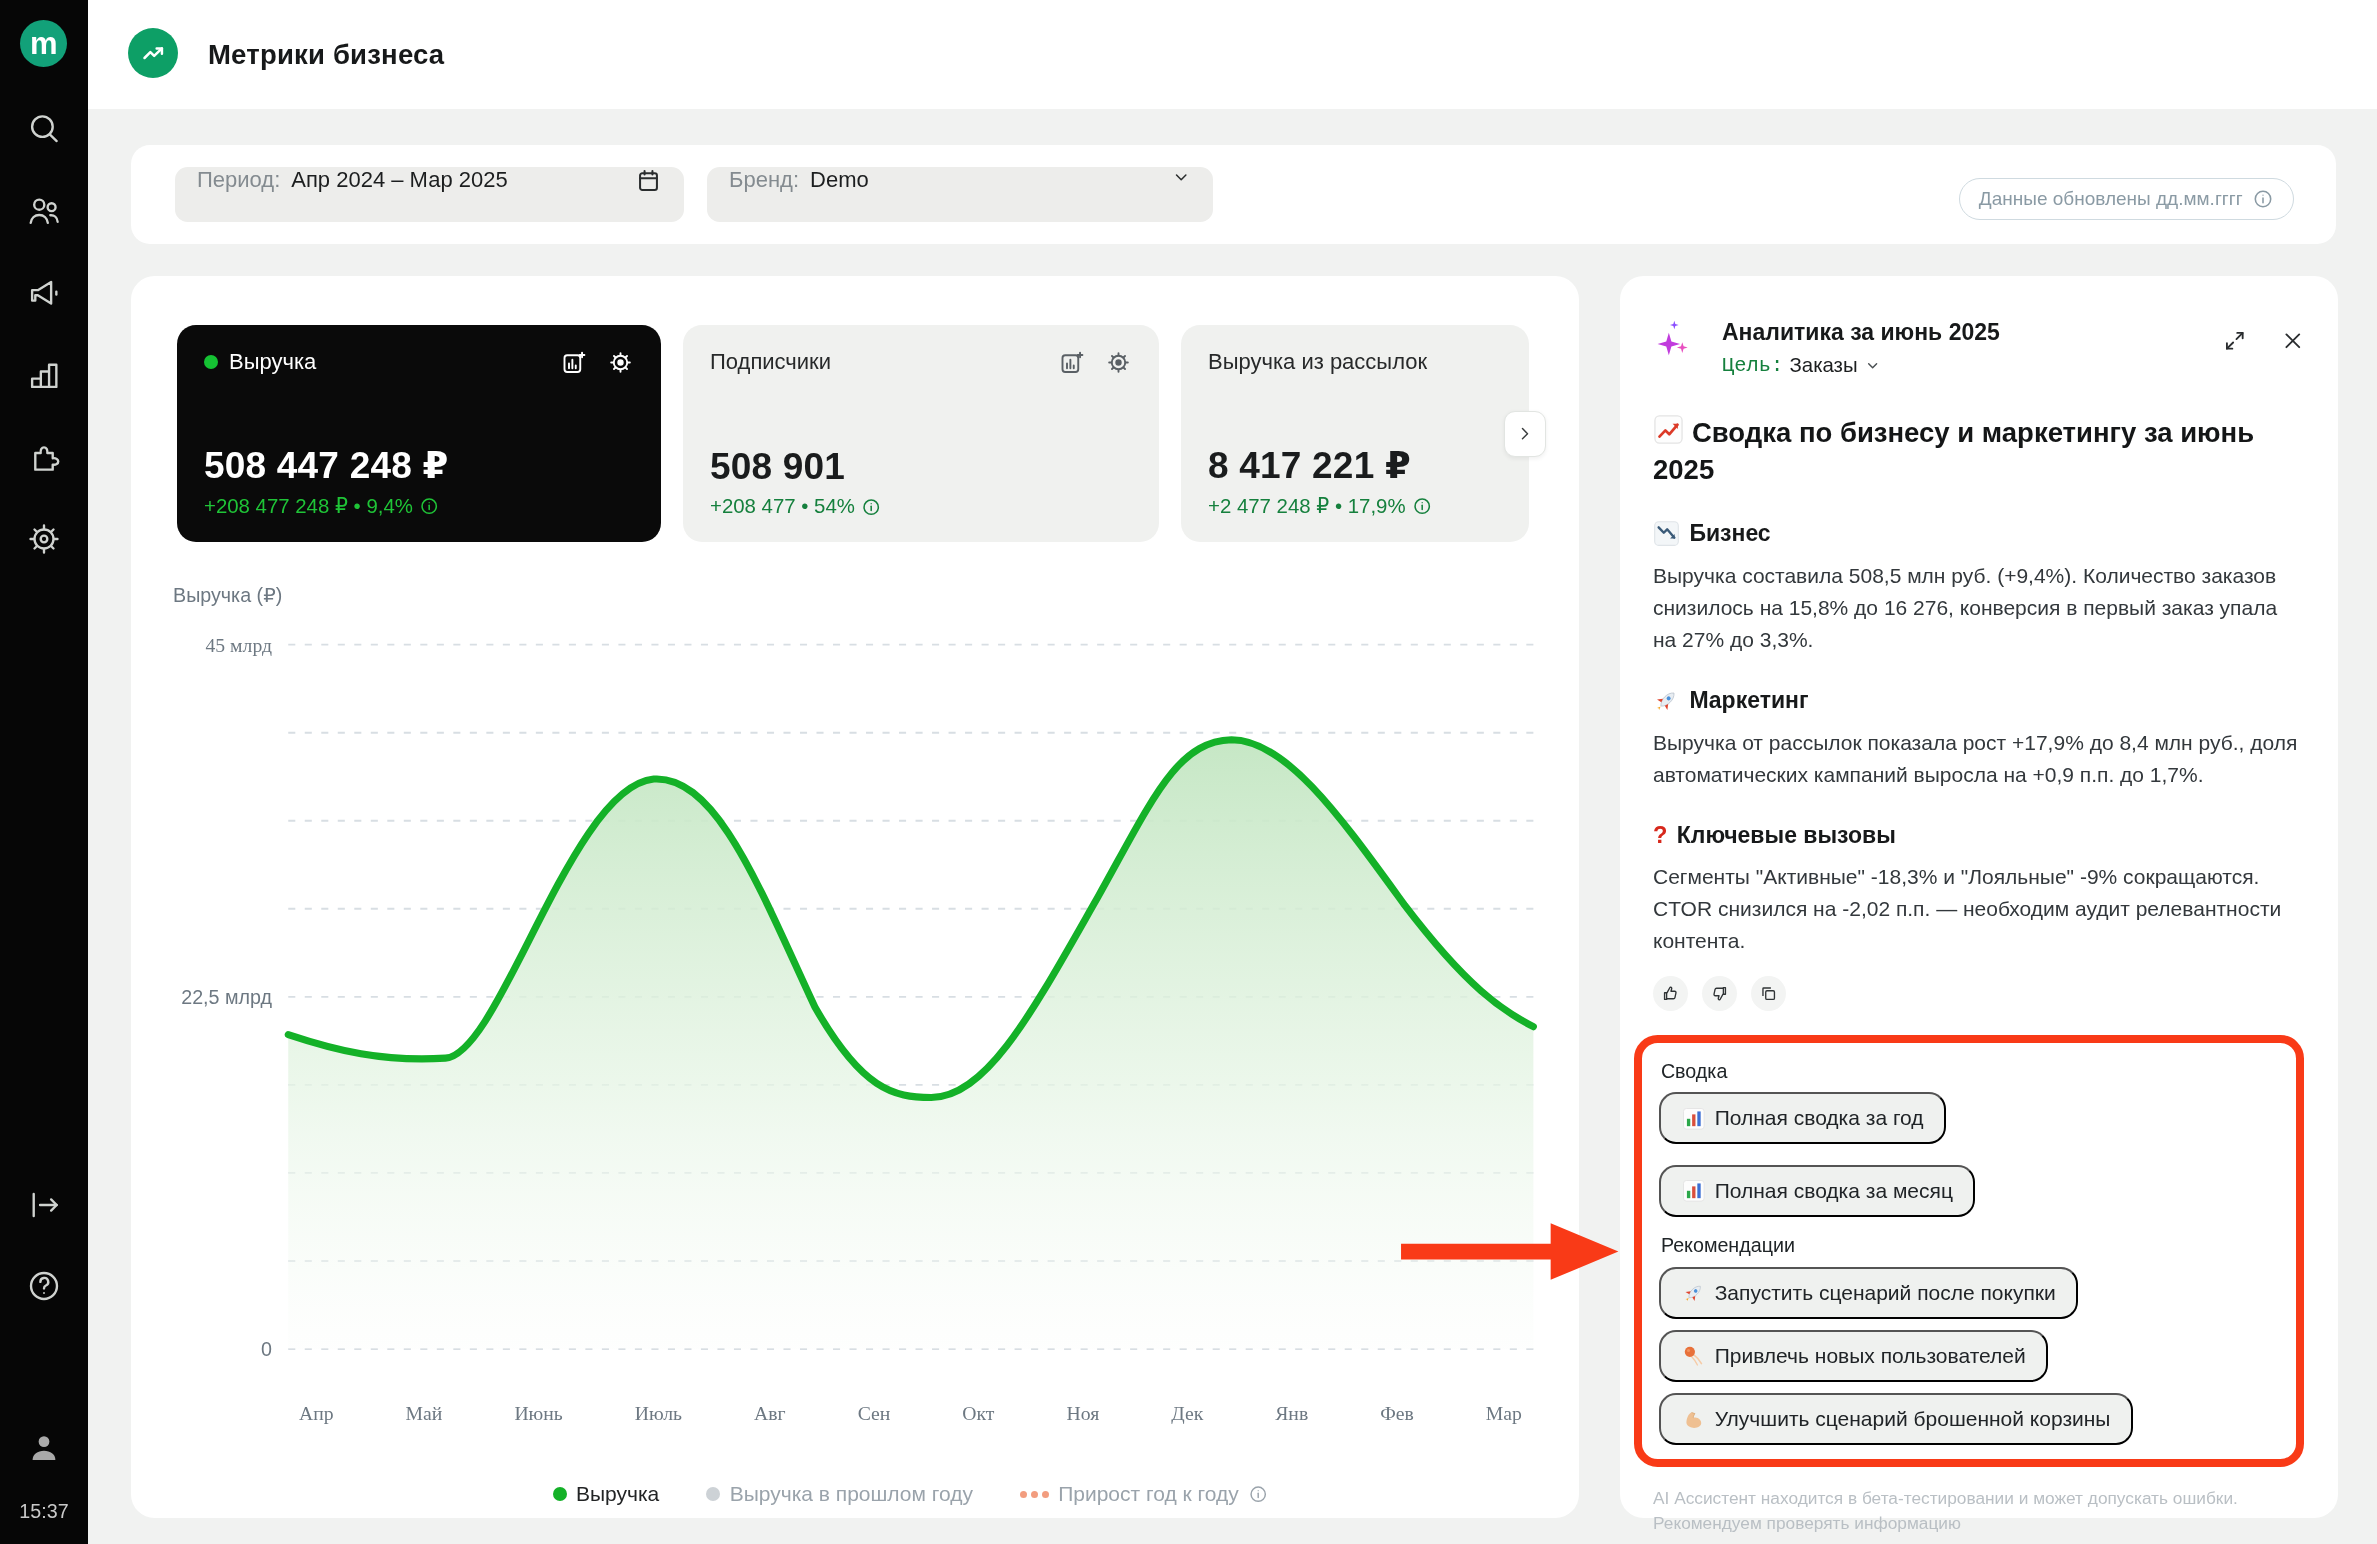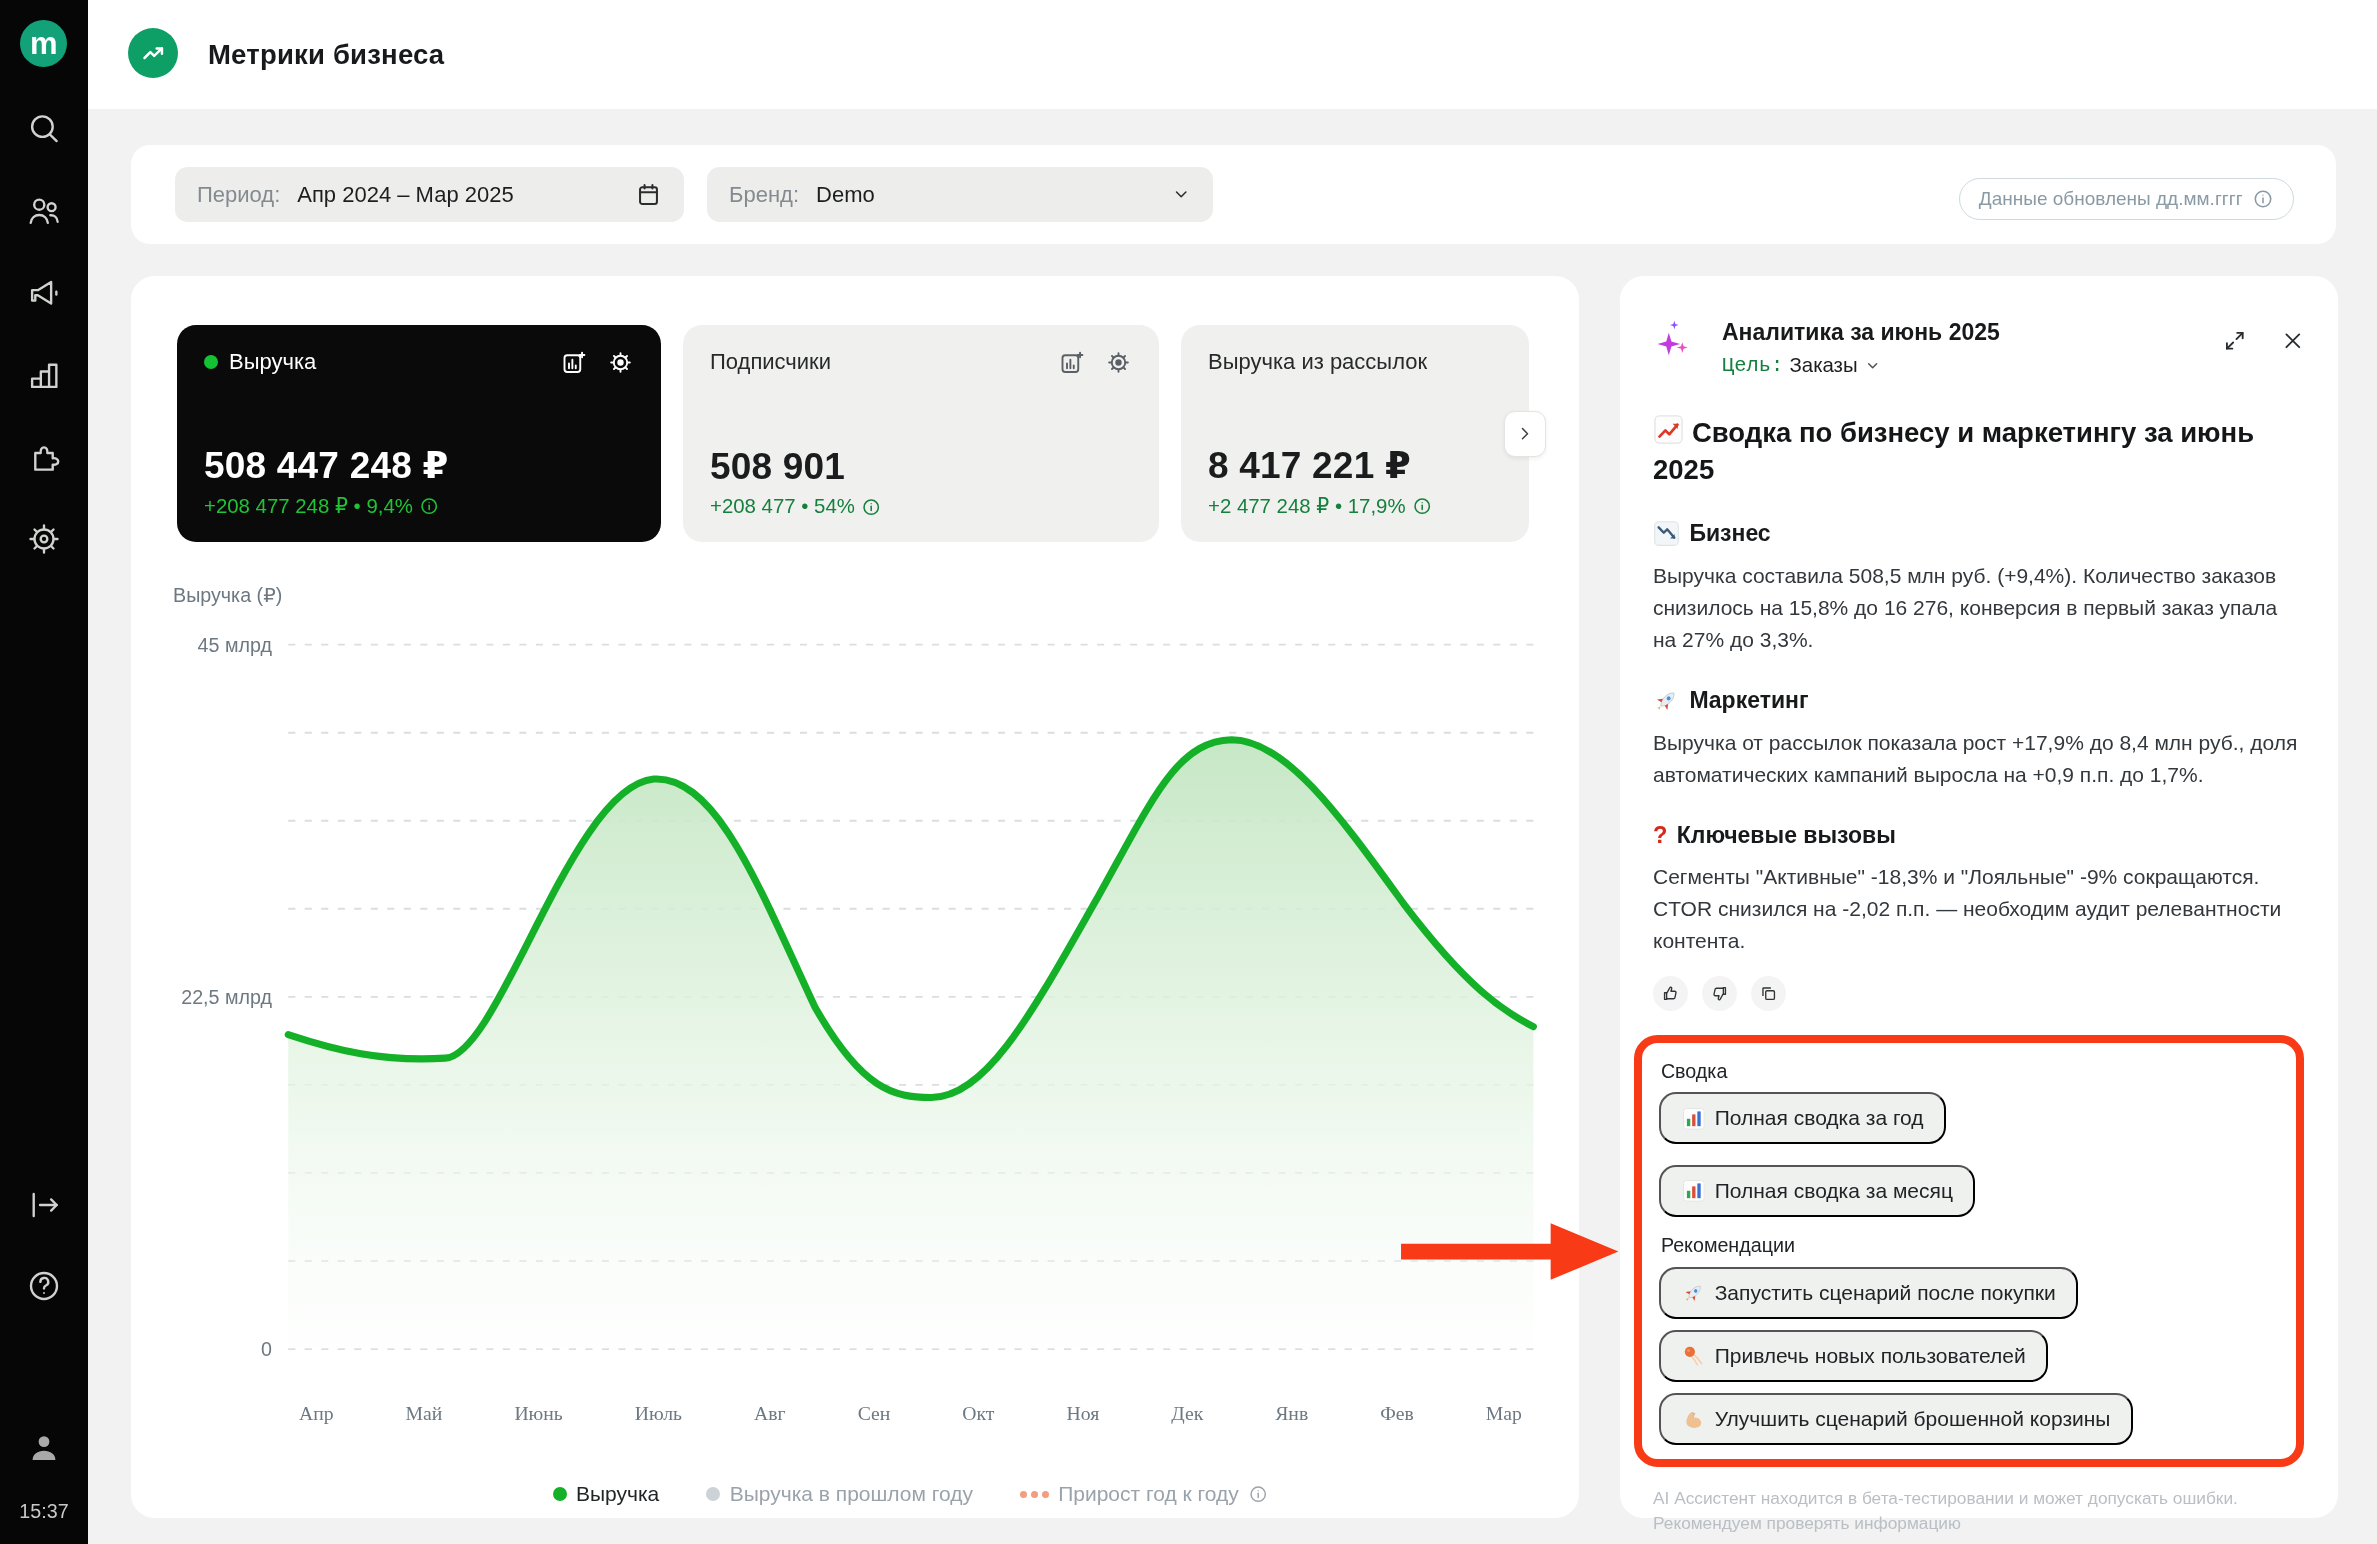--- a/index.html
+++ b/index.html
@@ -21,21 +21,21 @@
   
   .header { position:absolute; left:88px; right:0; top:0; height:109px; background:#ffffff; z-index:4; }
   .header-ic { position:absolute; left:40px; top:28px; width:50px; height:50px; border-radius:50%;
                background:#0d9f66; color:#fff; display:flex; align-items:center; justify-content:center; }
   .header-ic svg { width:27px; height:27px; }
   .page-title { position:absolute; left:120px; top:39px; font-size:27.5px; font-weight:700; color:#17191a; letter-spacing:0.2px; }
 
   
   .filter-card { position:absolute; left:131px; top:145px; width:2205px; height:99px; background:#fff; border-radius:19px; }
   .pill { position:absolute; top:22px; height:55px; background:#ededeb; border-radius:12.6px;
-          display:flex; align-items:center; padding:0 22px; font-size:22px; color:#1c1e1f; gap:17px; }
+          display:flex; padding:0 22px; font-size:22px; color:#1c1e1f; gap:11px; }
   .pill .lab { color:#848b90; }
   .pill-period { left:44px; width:509px; }
   .pill-brand  { left:576px; width:506px; }
   .pill .grow { flex:1; }
   .pill svg { width:27px; height:27px; color:#2a2d2e; }
   .updated-pill { position:absolute; right:42px; top:33px; height:42px; border:1.6px solid #cfdae0; border-radius:22px;
                   display:flex; align-items:center; gap:9.4px; padding:0 19px; color:#8a9aa4; font-size:19px; background:#fff; }
   .updated-pill svg { width:22px; height:22px; color:#8a9aa4; }
 
   
@@ -306,21 +306,21 @@
       </div>
     </div>
 
     <div class="next-btn">
       <svg viewBox="0 0 24 24" fill="none" stroke="currentColor" stroke-width="2" stroke-linecap="round" stroke-linejoin="round">
           <path d="M9 5l7 7-7 7"></path>
         </svg>
     </div>
 
     <div class="axis-title">Выручка (₽)</div>
-    <div class="tick" style="left:39px; top:369px;">45 млрд</div>
+    <div class="tick" style="left:39px; top:369px;font-family:Liberation Serif, serif;">45 млрд</div>
     <div class="tick" style="left:39px; top:721px;">22,5 млрд</div>
     <div class="tick" style="left:39px; top:1073px;">0</div>
 
     <svg class="chart-svg" width="1448" height="1242" viewBox="0 0 1842 1580">
       <defs>
         <linearGradient id="areaGrad" x1="0" y1="0" x2="0" y2="1">
           <stop offset="0" stop-color="#c3e6c2" stop-opacity="0.95"></stop>
           <stop offset="0.55" stop-color="#e4f4e3" stop-opacity="0.75"></stop>
           <stop offset="1" stop-color="#fbfdfb" stop-opacity="0.35"></stop>
         </linearGradient>

